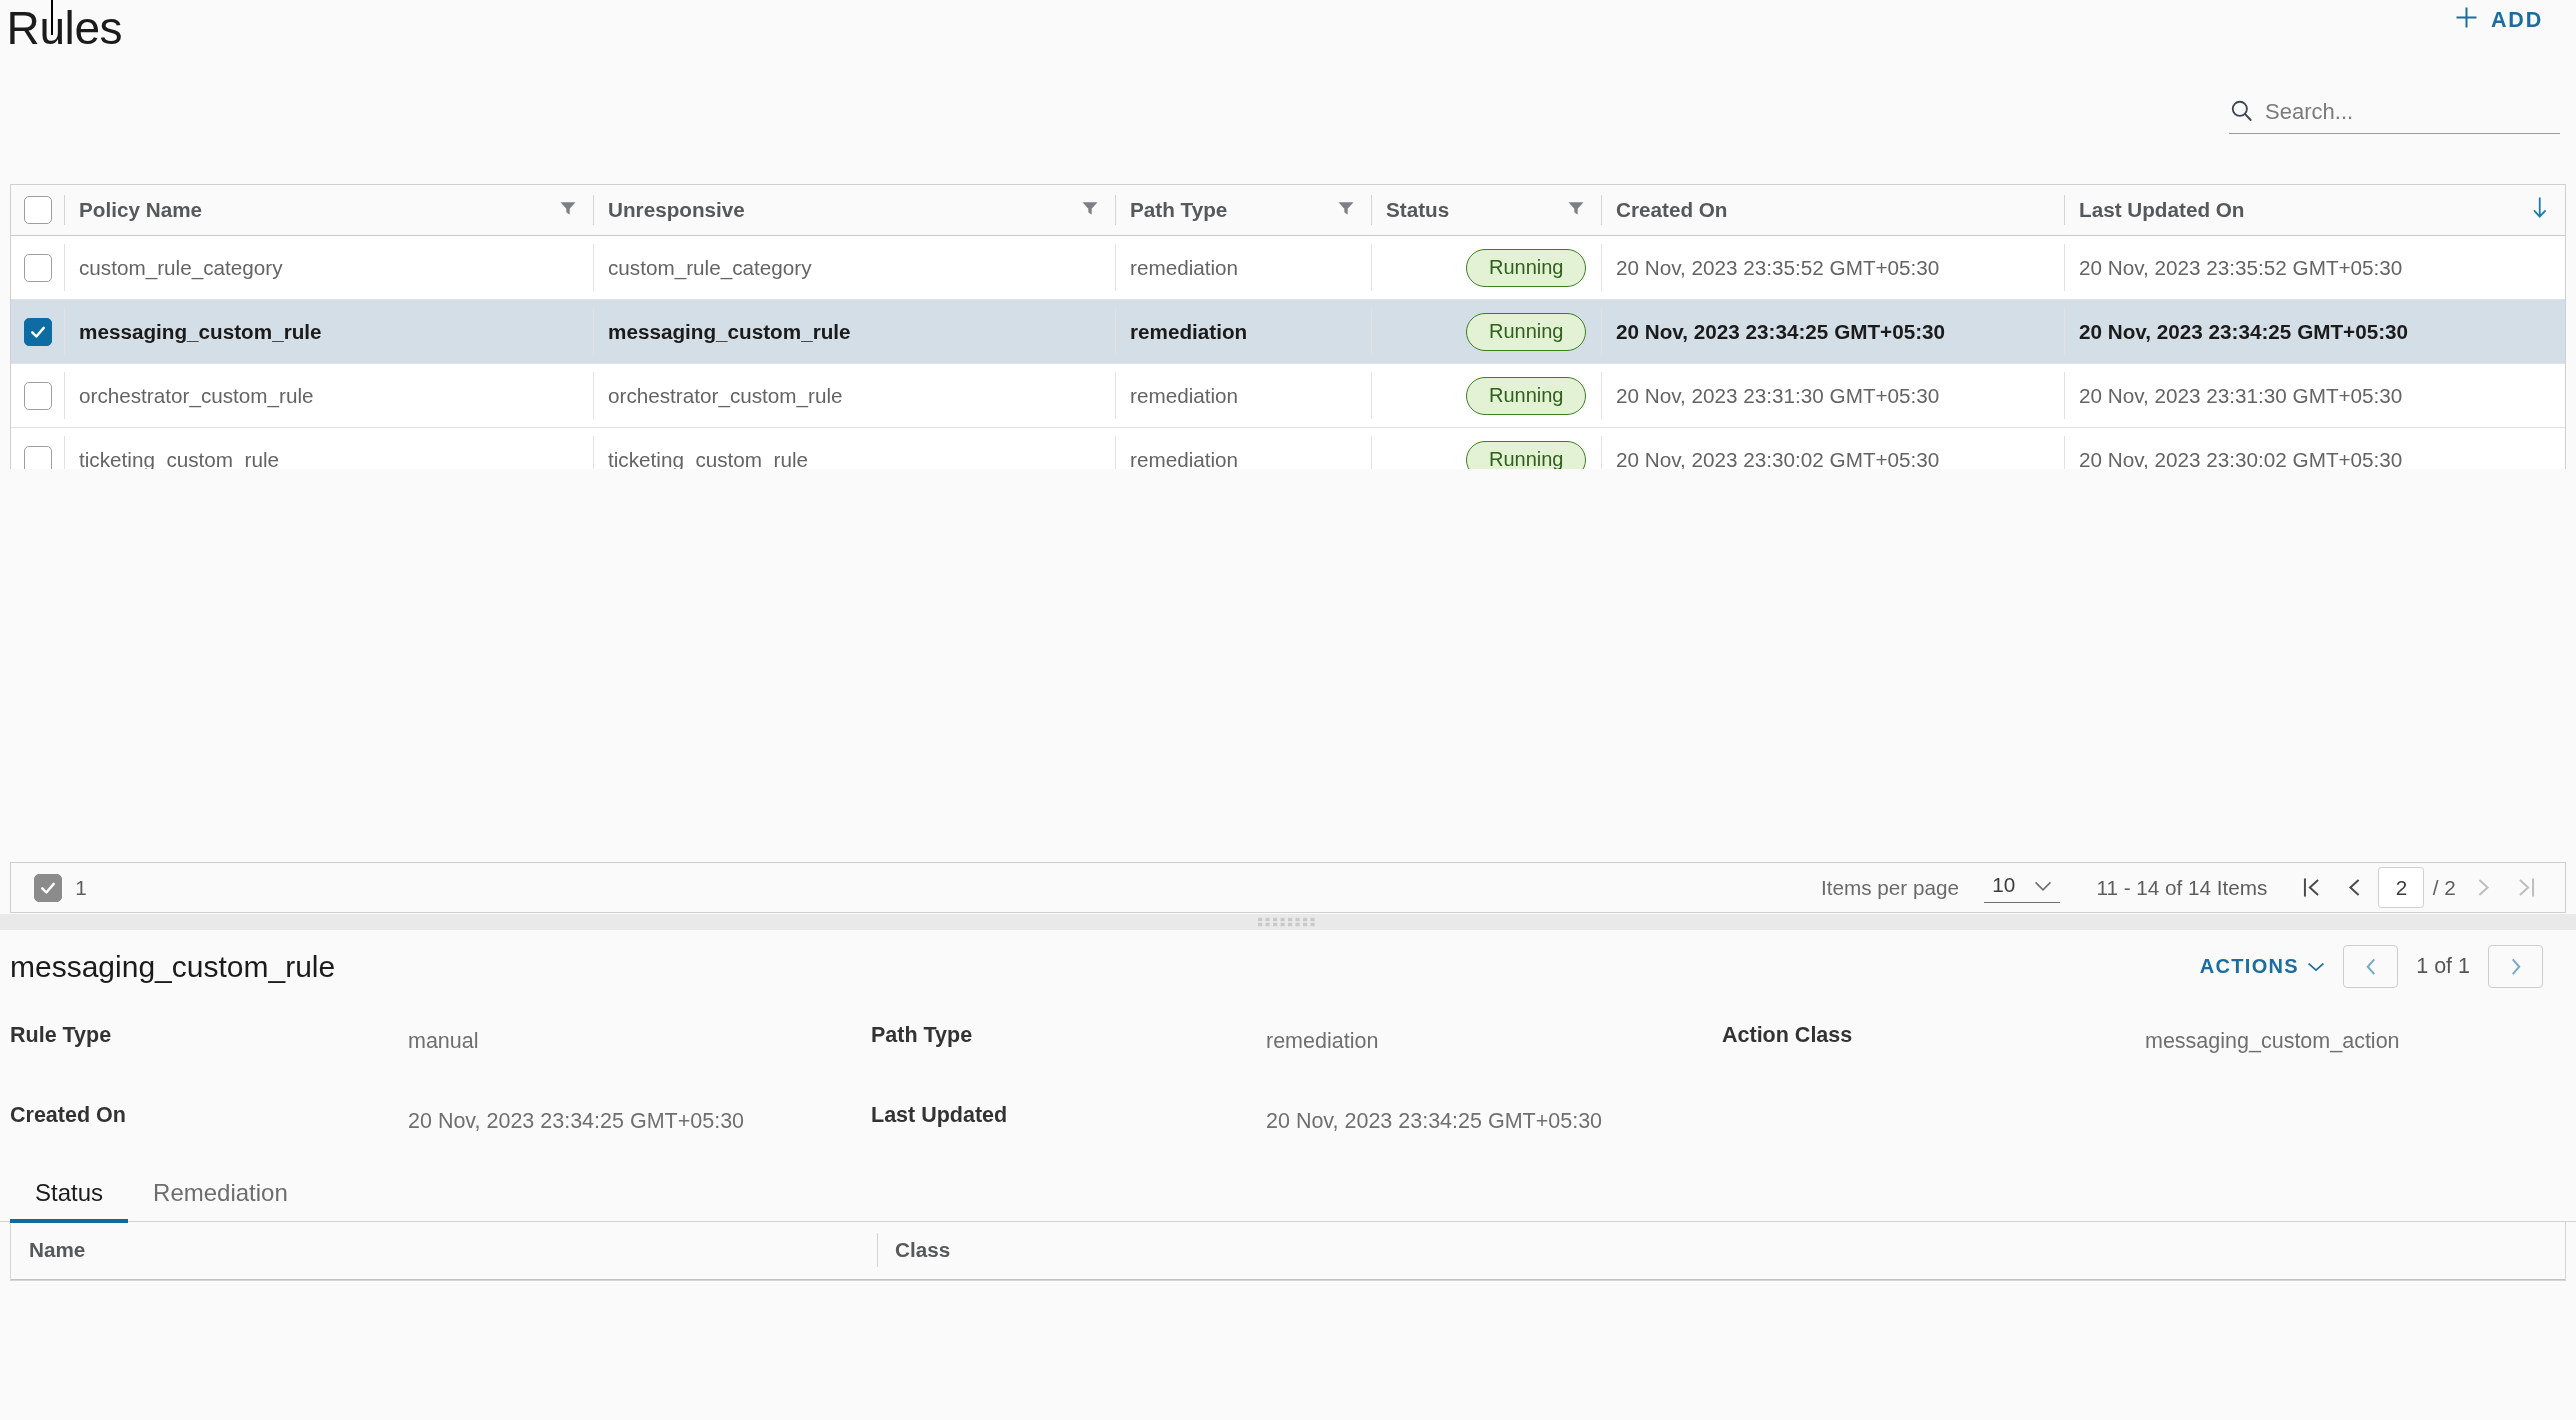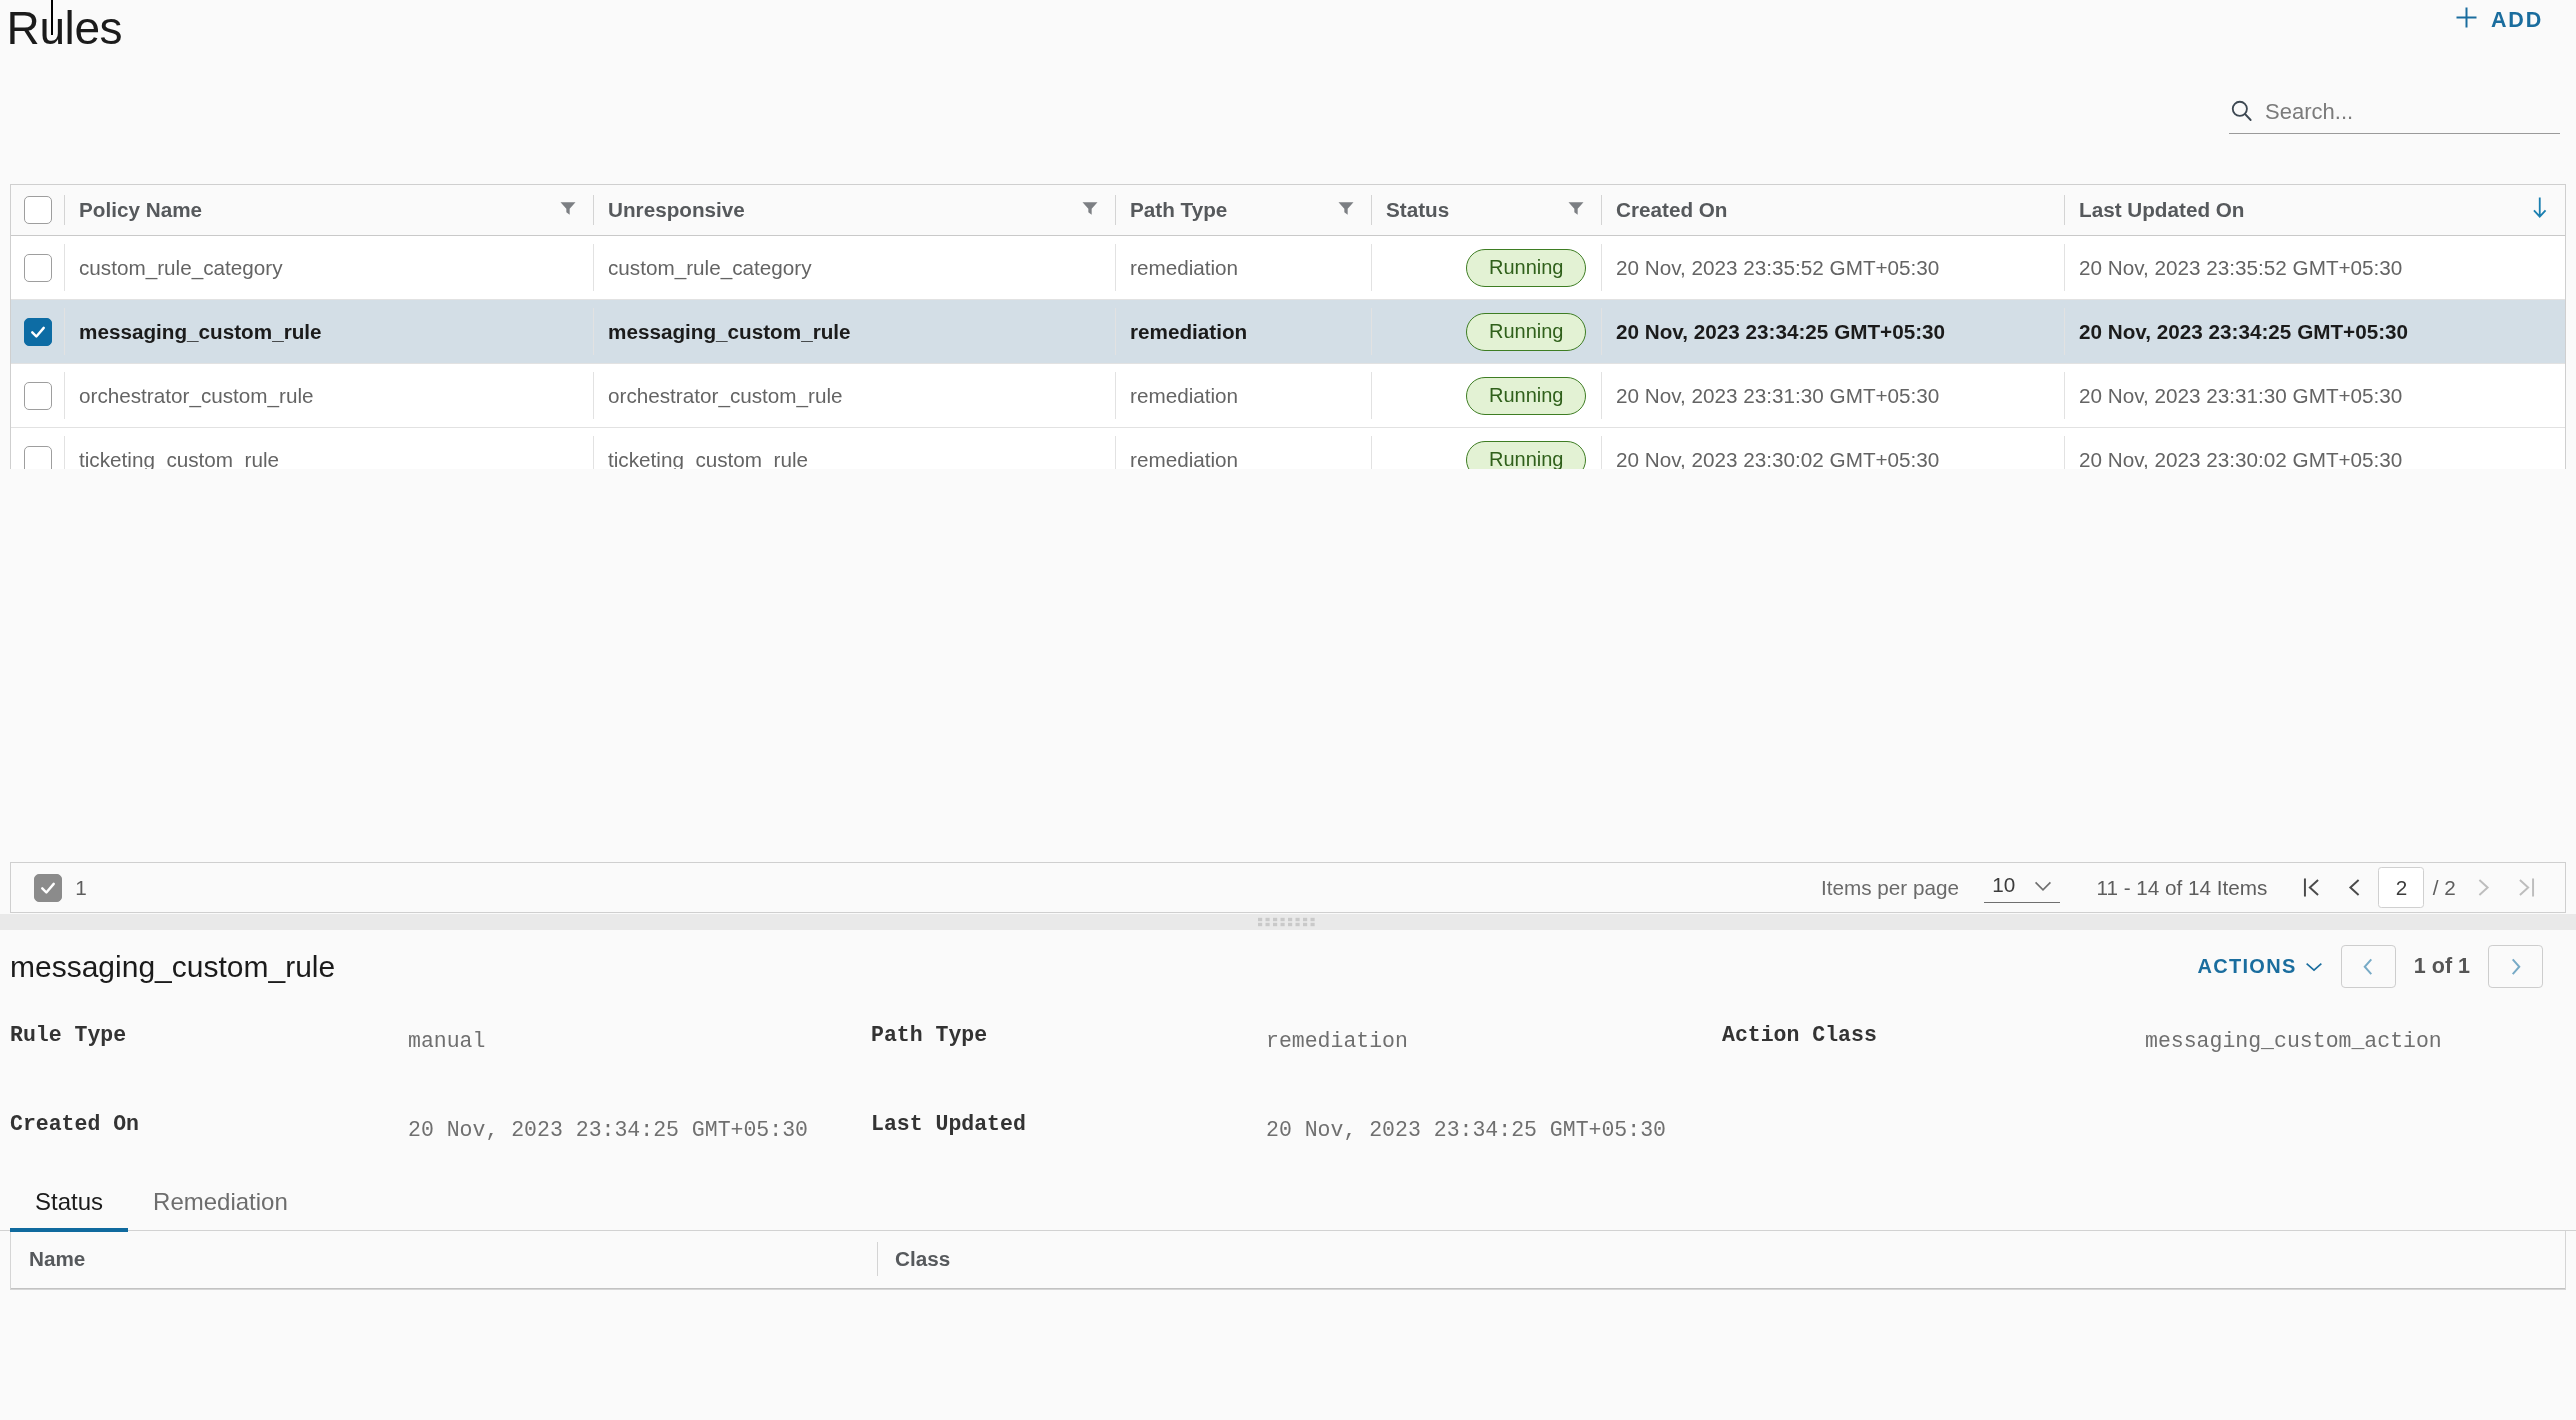--- a/index.html
+++ b/index.html
@@ -276,28 +276,27 @@
     font-family: inherit;
   }
   .nav-btn {
     width: 55px; height: 43px;
     border: 0.8px solid #cdcdcd;
     border-radius: 4.1px;
     background: #fafafa;
     display: flex; align-items: center; justify-content: center;
     cursor: pointer;
   }
-  .nav-count { font-size: 21.5px; color: #555; font-weight: bold; }
+  .nav-count { font-size: 21.5px; color: #555; }
 
   .detail-grid {
     display: grid;
     grid-template-columns: 398px 463px 395px 456px 423px auto;
-    row-gap: 17px;
+    row-gap: 8px;
     padding: 8.3px 0 5px 10px;
-    font-family: Liberation Mono, monospace;
   }
   .dl {
     font-size: 21.5px;
     color: #333;
     font-weight: 700;
     padding: 11.6px 0 25px 0;
   }
   .dv {
     font-size: 21.5px;
     color: #6f6f6f;

